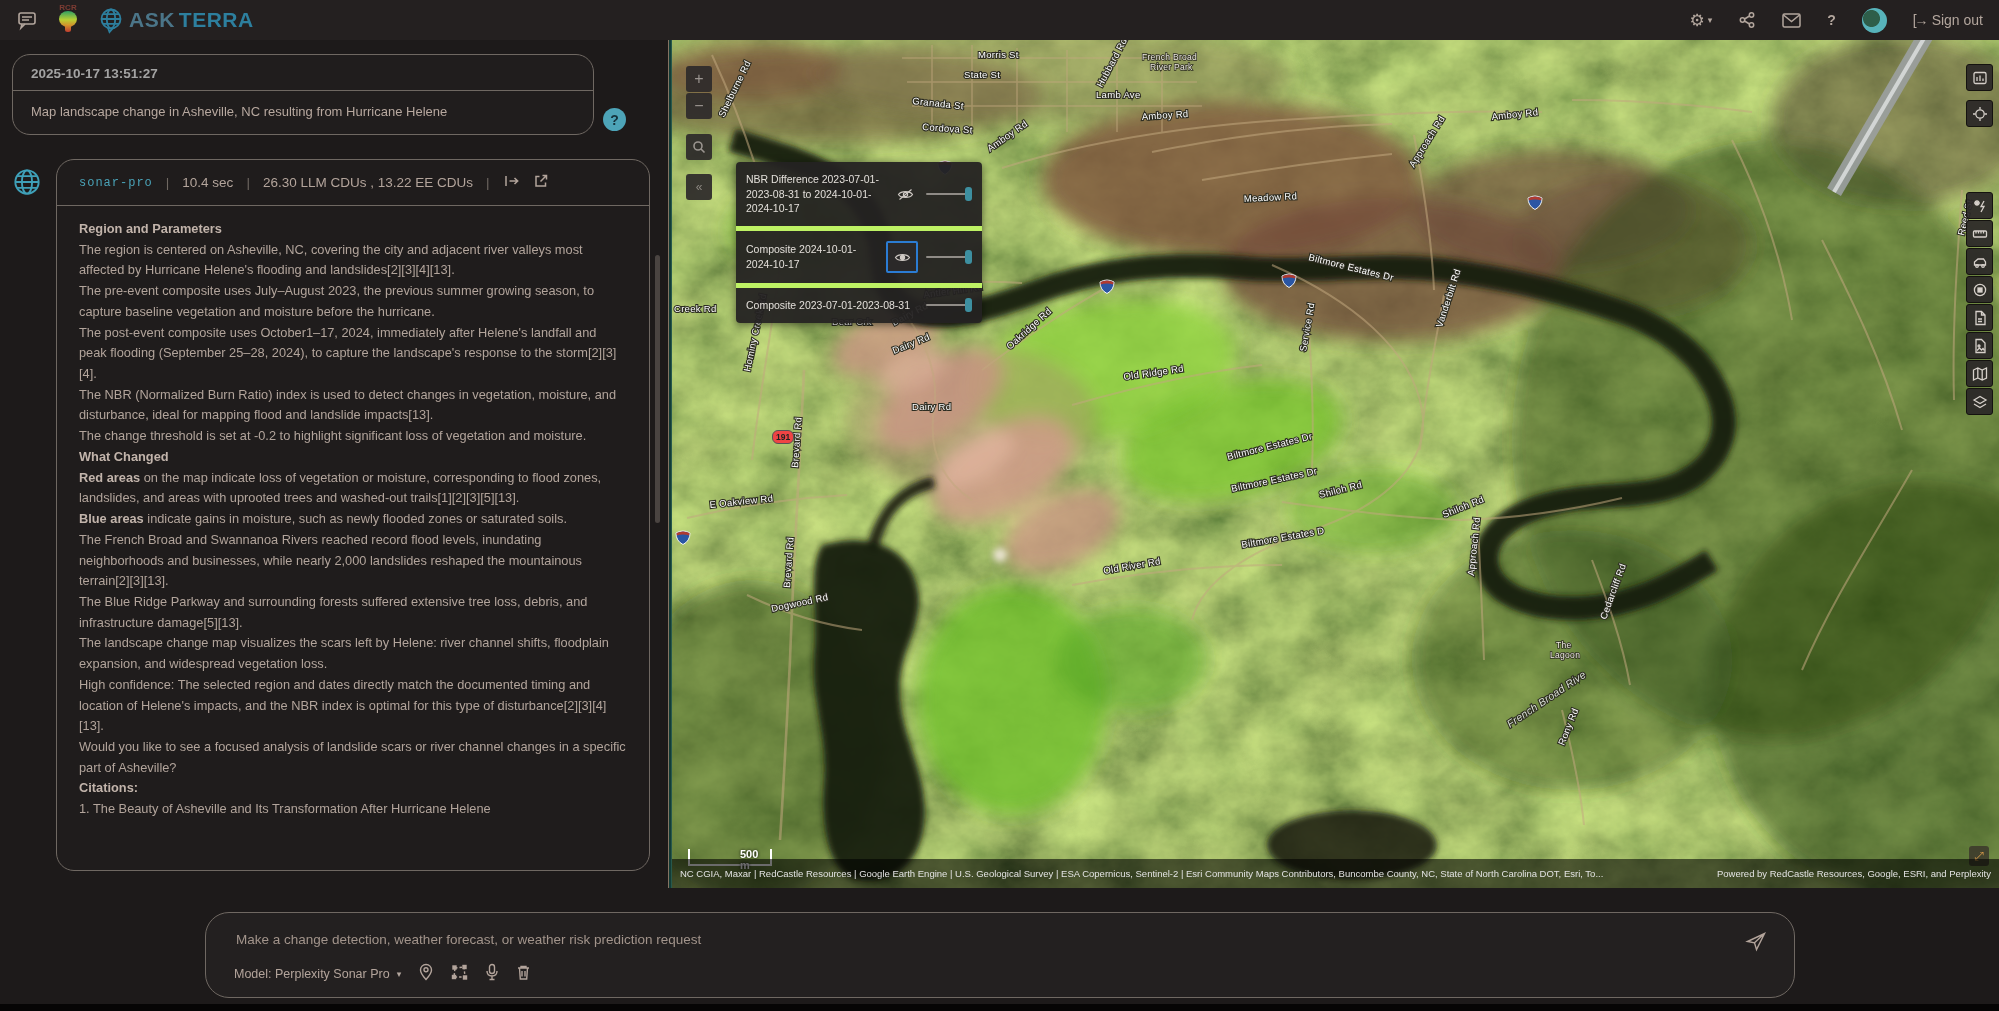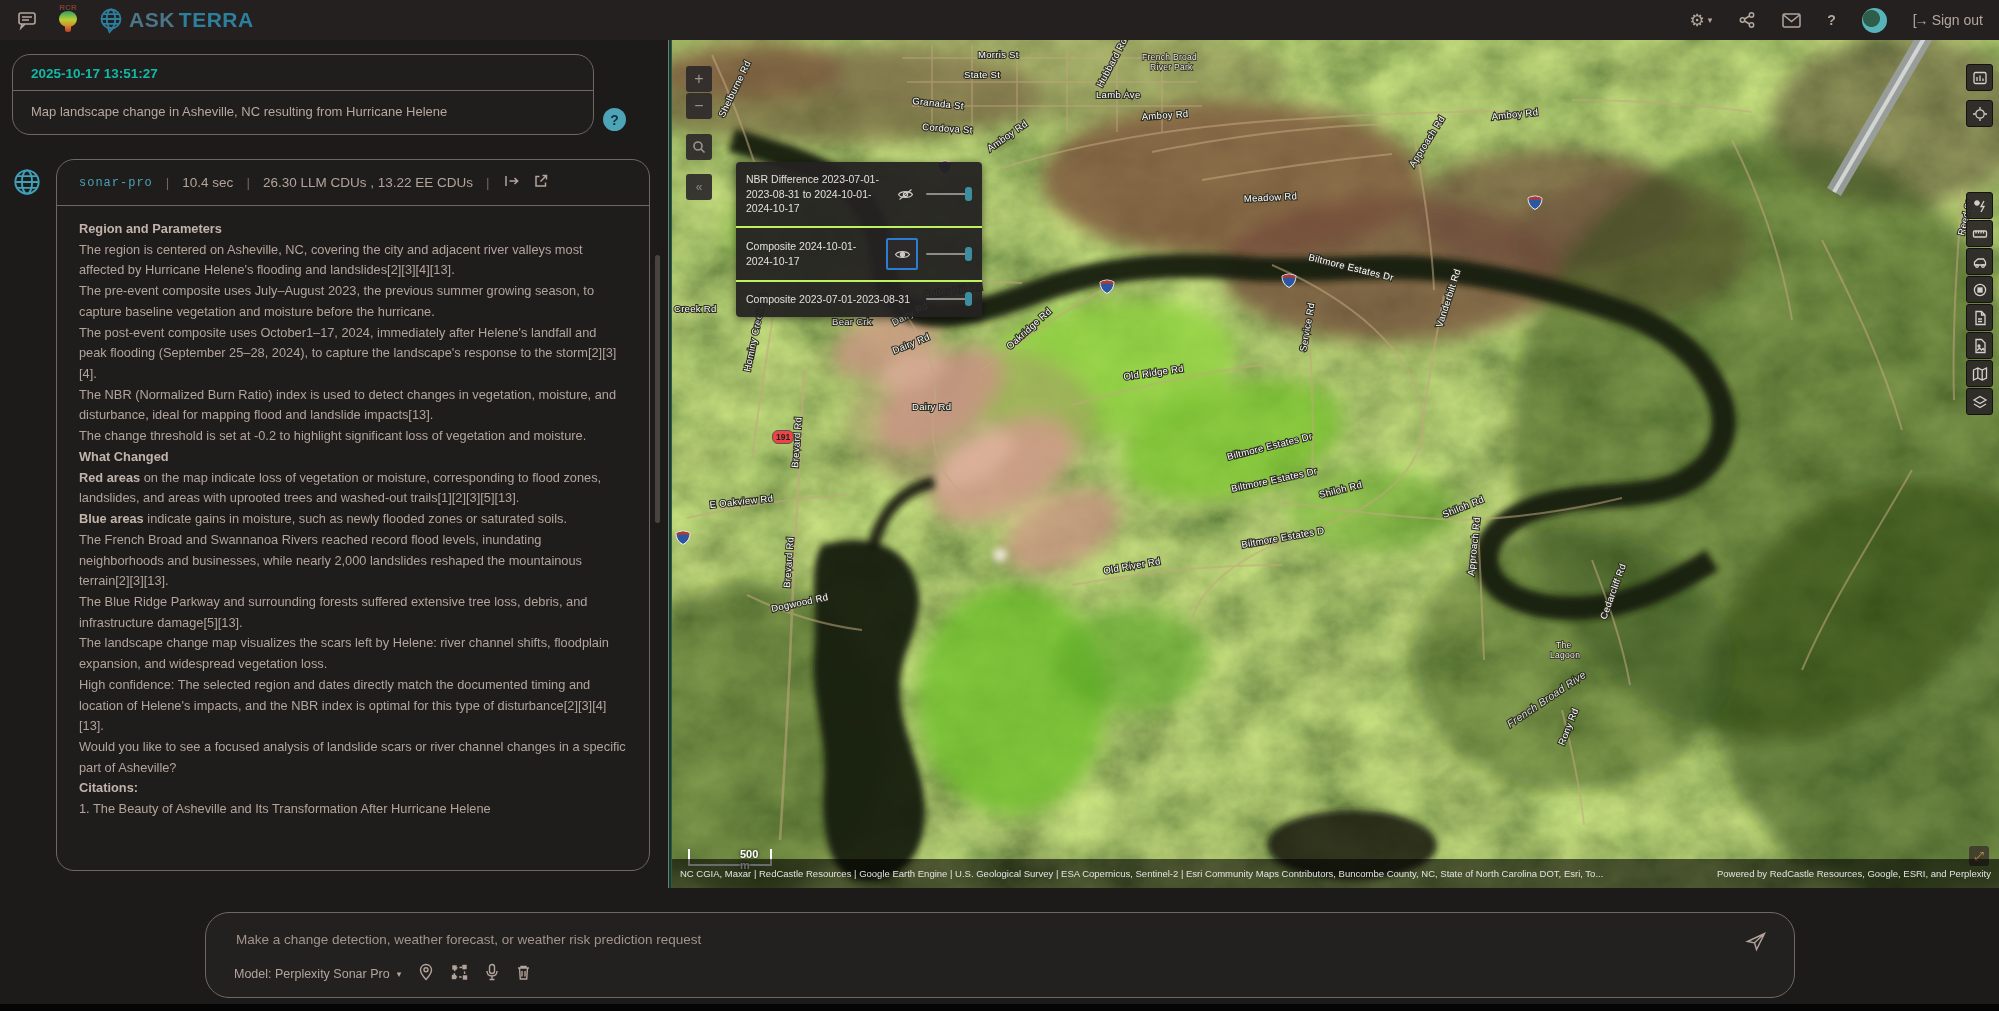--- a/index.html
+++ b/index.html
@@ -23,21 +23,21 @@
   .signout .exit-glyph{font-size:14px;letter-spacing:-2px;}
 
   
   .main{display:flex;height:848px;}
   .chat-pane{width:668px;position:relative;padding:14px 0 0 12px;background:#1d1a1a;overflow:hidden;}
   .gutter{width:4px;background:linear-gradient(90deg,#857463 0 30%,#133c36 30% 65%,#27584c 65% 100%);}
   .map-pane{flex:1;position:relative;overflow:hidden;background:#31481c;}
 
   
   .user-card{width:582px;border:1px solid #6f6862;border-radius:18px;background:#201d1d;}
-  .user-card .ts{padding:11px 18px 9px;font-size:13.5px;font-weight:bold;color:#14b8a6;border-bottom:1px solid #6f6862;}
+  .user-card .ts{padding:11px 18px 9px;font-size:13.5px;font-weight:bold;color:#a3a3a3;border-bottom:1px solid #6f6862;}
   .user-card .q{padding:13px 18px 15px;font-size:13px;color:#b7a89f;}
   .help-circle{position:absolute;left:603px;top:68px;width:23px;height:23px;border-radius:50%;
     background:#4da4b8;color:#15313b;font-weight:bold;font-size:14px;display:grid;place-items:center;}
   .response-row{display:flex;margin-top:24px;gap:10px;}
   .globe-slot{width:34px;padding-top:8px;flex:none;}
   .response-card{width:594px;height:712px;border:1px solid #6f6862;border-radius:18px;background:#1f1c1c;overflow:hidden;}
   .resp-head{display:flex;align-items:center;gap:13px;padding:13px 22px;border-bottom:1px solid #6f6862;
     color:#b3a49b;font-size:13.5px;}
   .resp-head .model{font-family:"Liberation Mono","DejaVu Sans Mono",monospace;color:#4aa3b8;font-size:12px;letter-spacing:1px;}
   .resp-head .sep{color:#6f6862;}
@@ -54,21 +54,21 @@
     font-family:"Liberation Sans",sans-serif;}
   .maplabel.river{font-style:italic;fill:#d9dfd3;font-size:10.5px;}
   .maplabel.park{font-size:8.5px;fill:#efebe1;stroke-width:1.6px;}
   .mbtn{width:26px;height:26px;background:#2e2b2bee;border:0;border-radius:3px;color:#9b9590;
     display:grid;place-items:center;font-size:16px;line-height:1;cursor:pointer;}
   .map-zoom{position:absolute;left:14px;top:26px;display:flex;flex-direction:column;gap:1px;}
   .map-search{position:absolute;left:14px;top:94px;}
   .map-collapse{position:absolute;left:14px;top:134px;font-size:12px;color:#8d8882;}
   .layers-panel{position:absolute;left:64px;top:122px;width:246px;background:#242222f2;border-radius:4px;
     box-shadow:0 2px 8px rgba(0,0,0,.5);}
-  .layer-row{display:flex;align-items:center;gap:8px;padding:10px 10px;border-bottom:2px solid #bef264;}
+  .layer-row{display:flex;align-items:center;gap:8px;padding:10px 10px;border-bottom:5px solid #bef264;}
   .layer-row:last-child{border-bottom:0;}
   .layer-label{flex:1;font-size:10.5px;line-height:1.4;color:#e3dfda;}
   .eye-wrap{flex:none;display:grid;place-items:center;width:26px;height:24px;}
   .eye-wrap.selected{border:2px solid #2b7cd3;border-radius:2px;background:#2b2929;width:32px;height:32px;}
   .slider{flex:none;width:46px;height:14px;position:relative;}
   .slider .track{position:absolute;left:0;right:0;top:6px;height:2px;background:#8f8b86;border-radius:1px;}
   .slider .thumb{position:absolute;right:0;top:0;width:7px;height:14px;border-radius:3px;background:#3d8fa0;}
   .map-tools{position:absolute;right:6px;top:24px;display:flex;flex-direction:column;gap:9px;align-items:center;}
   .tool-group{display:flex;flex-direction:column;gap:1px;margin-top:56px;}
   .tool{width:27px;height:27px;background:#2b2828ee;border:1px solid #14120f;border-radius:3px;display:grid;place-items:center;cursor:pointer;}

